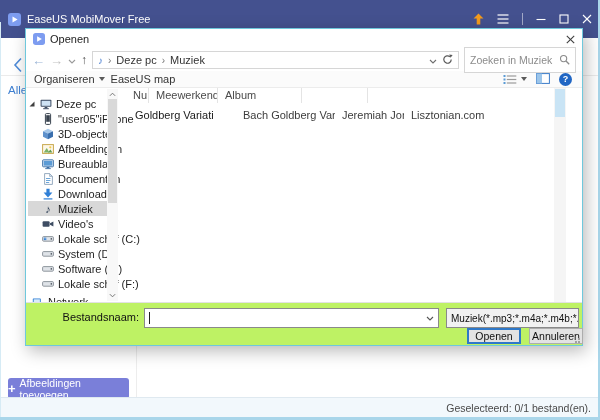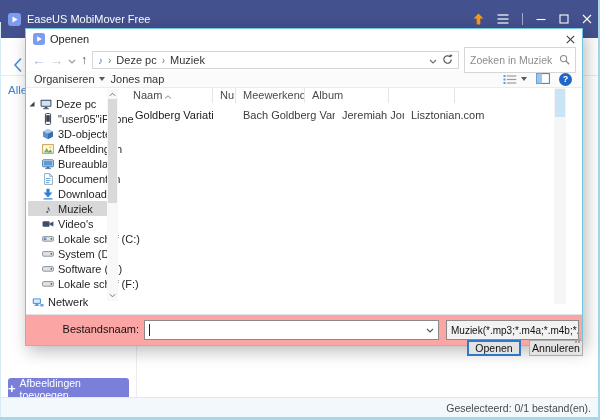--- a/index.html
+++ b/index.html
@@ -63,21 +63,21 @@
   .hc.c1{width:87px}.hc.c2{width:23px}.hc.c3{width:99px}.hc.c4{width:69px}.hc.c5{width:84px}.hc.c6{width:66px;border-right:1px solid #e4e4e4}
   .sortcaret{position:absolute;left:38px;top:0}
   .frow{display:flex;height:15px;align-items:center;color:#3c3c3c}
   .frow .fc{padding-left:7px;white-space:nowrap;overflow:hidden}
   .fc.c1{width:87px;display:flex;align-items:center;gap:4px;padding-left:5px;color:#1a1a1a}
   .fc.c2{width:23px}.fc.c3{width:99px}.fc.c4{width:69px}.fc.c5{width:84px}
   .frow-gap{height:4px}
   .list-scroll{position:absolute;left:528px;top:0;width:12px;height:216px;background:#f5f5f5}
   .ls-thumb{position:absolute;left:1px;top:1px;width:10px;height:28px;background:#c9e4f5}
   
-  .dlg-footer{position:absolute;left:0;bottom:0;width:556px;height:31px;background:#fca5a5;border-top:1px solid #e2e2e2}
+  .dlg-footer{position:absolute;left:0;bottom:0;width:556px;height:43px;background:#bef264;border-top:1px solid #e2e2e2}
   .fn-label{position:absolute;left:0;top:5px;width:113px;height:19px;line-height:19px;text-align:right;color:#111}
   .fn-input{position:absolute;left:118px;top:5px;width:295px;height:20px;border:1px solid #8a8a8a;background:#fff;display:flex;align-items:center}
   .fn-caret{width:1px;height:12px;background:#222;margin-left:4px}
   .fn-input input{border:0;outline:0;flex:1;min-width:0;height:100%;font-size:11px;font-family:inherit;padding-left:2px}
   .chevbox{width:16px;display:flex;align-items:center;justify-content:center;flex:none}
   .ft-combo{position:absolute;left:420px;top:5px;width:133px;height:20px;border:1px solid #8a8a8a;background:#f2f2f2;display:flex;align-items:center;padding-left:4px;font-size:10px;color:#111;white-space:nowrap;overflow:hidden}
   .btn{position:absolute;top:25px;height:16px;background:#e3e3e3;border:1px solid #adadad;font-size:10.5px;color:#111;display:flex;align-items:center;justify-content:center}
   .btn-open{left:441px;width:54px;border:1px solid #2f78c8;box-shadow:inset 0 0 0 1px #2f78c8}
   .btn-cancel{left:503px;width:54px}
   .grip{position:absolute;right:2px;bottom:2px;width:8px;height:8px}
@@ -194,21 +194,21 @@
               <line x1="7" y1="7" x2="10.2" y2="10.2" stroke="#8b8b8b" stroke-width="1.3"></line>
             </svg></span>
       </div>
     </div>
 
     <div class="dlg-toolbar">
       <span class="tb-item">
           <span>Organiseren</span>
           <span class="caret"></span>
         </span>
-      <span class="tb-item">Jones map</span>
+      <span class="tb-item">EaseUS map</span>
       <span class="tb-right">
         <span class="tb-item">
             <svg width="14" height="11" viewBox="0 0 14 11">
               <g fill="#5b9bd5">
                 <rect x="0.5" y="1" width="2" height="2"></rect>
                 <rect x="0.5" y="4.5" width="2" height="2"></rect>
                 <rect x="0.5" y="8" width="2" height="2"></rect>
               </g>
               <g fill="#9a9a9a">
                 <rect x="3.8" y="1.4" width="9.5" height="1.2"></rect>
@@ -354,23 +354,20 @@
           </svg>
         <span class="ts-thumb"></span>
         <span class="ts-sp"></span>
         <svg width="7" height="5" viewBox="0 0 8 5" style="margin-bottom:3px">
             <polyline points="1,1 4,4 7,1" fill="none" stroke="#707070" stroke-width="1.1"></polyline>
           </svg>
       </div>
 
       <div class="files">
         <div class="fhead">
-          <span class="hc c1"><span>Naam</span><span class="sortcaret"><svg width="8" height="4" viewBox="0 0 8 4">
-                  <polyline points="1,3.5 4,0.8 7,3.5" fill="none" stroke="#8a8a8a" stroke-width="1"></polyline>
-                </svg></span></span>
           <span class="hc c2">Nu...</span>
           <span class="hc c4">Meewerkende arti...</span>
           <span class="hc c5">Album</span>
           <span class="hc c6"></span>
         </div>
         <div class="frow-gap"></div>
         <div class="frow">
           <span class="fc c1">
               <svg width="12" height="12" viewBox="0 0 12 12">
                 <rect x="0.6" y="0.6" width="10.8" height="10.8" rx="1.4" fill="#fff" stroke="#4a7fd1" stroke-width="1"></rect>

